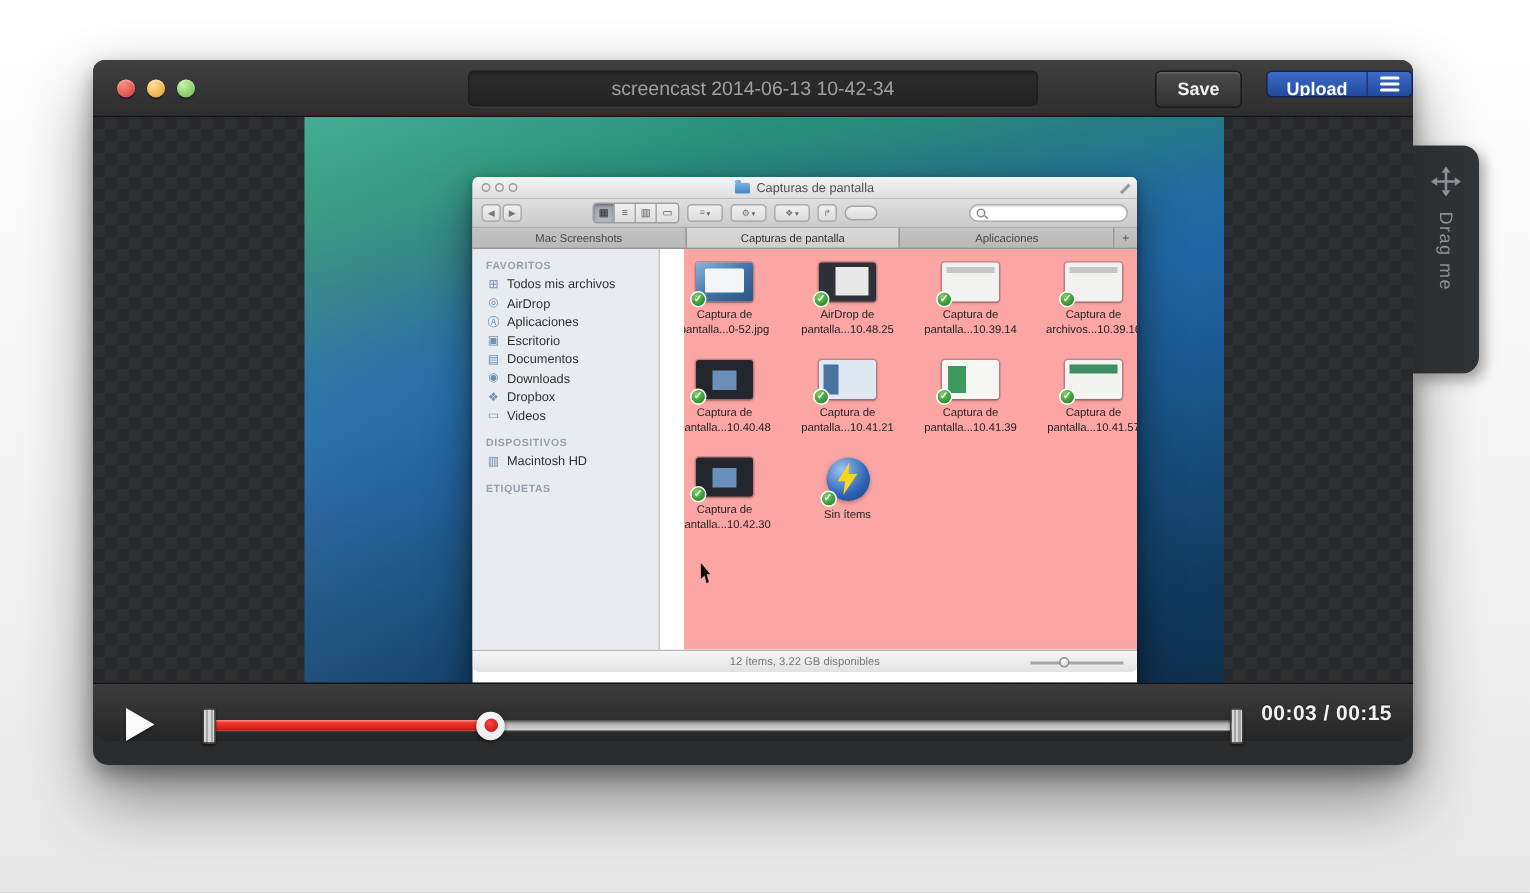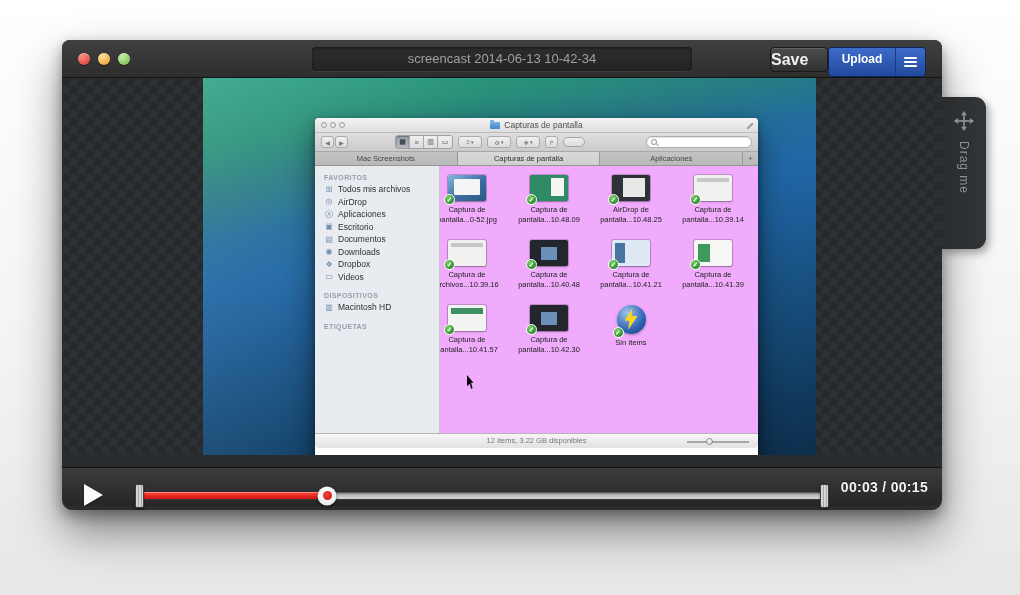--- a/index.html
+++ b/index.html
@@ -27,23 +27,23 @@
   .light.red    { background:radial-gradient(circle at 35% 30%, #ff8d82, #dd4f46 70%, #b33a33); }
   .light.yellow { background:radial-gradient(circle at 35% 30%, #ffe09a, #f0ad44 70%, #c2842b); }
   .light.green  { background:radial-gradient(circle at 35% 30%, #c8f0a8, #84c95f 70%, #5d9e41); }
   .title-field { position:absolute; left:50%; top:7px; transform:translateX(-50%);
     width:380px; height:24px; border-radius:4px; background:rgba(0,0,0,.25);
     box-shadow:inset 0 1px 3px rgba(0,0,0,.55), 0 1px 0 rgba(255,255,255,.06);
     color:#a0a0a0; font-size:13px; text-align:center; line-height:24px;
     white-space:nowrap; overflow:hidden; }
   .save-btn { position:absolute; right:114px; top:7px; width:58px; height:25px;
     border-radius:4px; border:1px solid #191919; background:linear-gradient(#4c4c4c,#313131);
-    color:#f0f0f0; font-size:16px; font-weight:bold; text-align:left; line-height:23px;
+    color:#f0f0f0; font-size:12px; font-weight:bold; text-align:center; line-height:23px;
     box-shadow:inset 0 1px 0 rgba(255,255,255,.12); cursor:pointer; }
-  .upload-group { position:absolute; right:16px; top:7px; height:30px; display:flex;
+  .upload-group { position:absolute; right:0; top:7px; height:18px; display:flex;
     border:1px solid #12255a; border-radius:4px; overflow:hidden;
     box-shadow:inset 0 1px 0 rgba(255,255,255,.2); }
   .upload-btn { width:66px; background:linear-gradient(#3d6cc9,#22499c);
     color:#fff; font-size:12px; font-weight:bold; text-align:center; line-height:23px; cursor:pointer; }
   .menu-btn { width:30px; background:linear-gradient(#3d6cc9,#22499c); border-left:1px solid #1a3a82;
     display:flex; flex-direction:column; justify-content:center; align-items:center; gap:2px; cursor:pointer; }
   .menu-btn i { display:block; width:13px; height:2px; background:#fff; border-radius:1px; }
 
   
   .video-stage { position:absolute; left:0; right:0; top:38px; height:377px;
@@ -112,21 +112,21 @@
     font-size:8px; color:#555; background:linear-gradient(#c3c3c3,#b9b9b9); cursor:pointer; }
 
   .f-body { display:flex; height:267px; }
   .f-sidebar { width:125px; background:#e8ebf0; border-right:1px solid #c6c6c6;
     padding:5px 0 0 9px; overflow:hidden; }
   .sb-header { font-size:7px; font-weight:bold; letter-spacing:.4px; color:#959faa; margin:3px 0 2px; }
   .sb-item { display:flex; align-items:center; gap:4px; height:12.5px; font-size:8.5px; color:#2f2f2f; cursor:pointer; }
   .sb-icon { width:10px; text-align:center; font-size:8px; color:#6d8fb0; }
   .sb-gap { height:6px; }
 
-  .f-main { flex:1; background:#f0abfc; position:relative; overflow:hidden; }
+  .f-main { flex:1; background:#fca5a5; position:relative; overflow:hidden;margin-left:16px; }
   .file-grid { display:grid; grid-template-columns:repeat(4,82px); grid-auto-rows:65px;
     padding-top:9px; margin-left:-14px; }
   .file-item { text-align:center; cursor:pointer; }
   .thumb { position:relative; width:38px; height:26px; margin:0 auto; border-radius:2px;
     box-shadow:0 0 0 1px rgba(0,0,0,.18), 0 1px 2px rgba(0,0,0,.25); background:#eee; }
   .thumb::before { content:""; position:absolute; }
   [data-thumb="desktop-blue"] { background:linear-gradient(145deg,#86b6dc,#3e6ea3 55%,#2b5681); }
   [data-thumb="desktop-blue"]::before { left:6px; top:4px; right:6px; bottom:6px; background:#f3f5f7; border-radius:1px; }
   [data-thumb="board-green"] { background:#2f8a66; }
   [data-thumb="board-green"]::before { left:55%; top:3px; right:4px; bottom:5px; background:#f6f6f0; }
@@ -157,21 +157,21 @@
   .zoom-slider { position:absolute; right:9px; top:7px; width:62px; height:1.5px; background:#a6a6a6; cursor:pointer; }
   .zoom-knob { position:absolute; left:30%; top:-3px; width:7px; height:7px; border-radius:50%;
     background:radial-gradient(circle at 35% 30%,#fdfdfd,#c9c9c9); border:1px solid #8f8f8f; }
 
   
   .cursor { position:absolute; left:264px; top:297px; width:9px; height:14px; background:#0b0b0b;
     clip-path:polygon(0 0,0 80%,30% 62%,46% 100%,62% 93%,45% 56%,72% 56%);
     filter:drop-shadow(0 0 1px rgba(255,255,255,.7)); }
 
   
-  .controls { position:absolute; left:0; right:0; bottom:4px; height:39px;
+  .controls { position:absolute; left:0; right:0; bottom:16px; height:39px;
     border-radius:0 0 10px 10px; border-top:1px solid #121212;
     background:linear-gradient(#3c3c3c,#262626); }
   .play-btn { position:absolute; left:22px; top:16px; width:0; height:0; cursor:pointer;
     border-top:11px solid transparent; border-bottom:11px solid transparent; border-left:19px solid #fafafa;
     filter:drop-shadow(0 1px 1px rgba(0,0,0,.5)); }
   .track { position:absolute; left:76px; right:116px; top:24px; height:7px; border-radius:2px;
     background:linear-gradient(#9b9b9b,#dadada); box-shadow:inset 0 1px 2px rgba(0,0,0,.6), 0 1px 0 rgba(255,255,255,.08); }
   .progress { position:absolute; left:0; top:0; bottom:0; width:27.5%; border-radius:2px 0 0 2px;
     background:linear-gradient(#ff4a3c,#cf1212); box-shadow:inset 0 1px 0 rgba(255,255,255,.35); }
   .trim { position:absolute; top:-8.5px; width:9px; height:24px; border-radius:2px; cursor:ew-resize;
@@ -346,26 +346,20 @@
           <div class="f-main">
             <div class="file-grid">
 
               <div class="file-item">
                 <div class="thumb" data-thumb="desktop-blue">
                   <span class="badge">✓</span>
                   </div>
                 <div class="file-label">Captura de pantalla...0-52.jpg</div>
                 </div>
               <div class="file-item">
-                <div class="thumb" data-thumb="board-green">
-                  <span class="badge">✓</span>
-                  </div>
-                <div class="file-label">Captura de pantalla...10.48.09</div>
-                </div>
-              <div class="file-item">
                 <div class="thumb" data-thumb="window-dark">
                   <span class="badge">✓</span>
                   </div>
                 <div class="file-label">AirDrop de pantalla...10.48.25</div>
                 </div>
 
               <div class="file-item">
                 <div class="thumb" data-thumb="window-light">
                   <span class="badge">✓</span>
                   </div>

